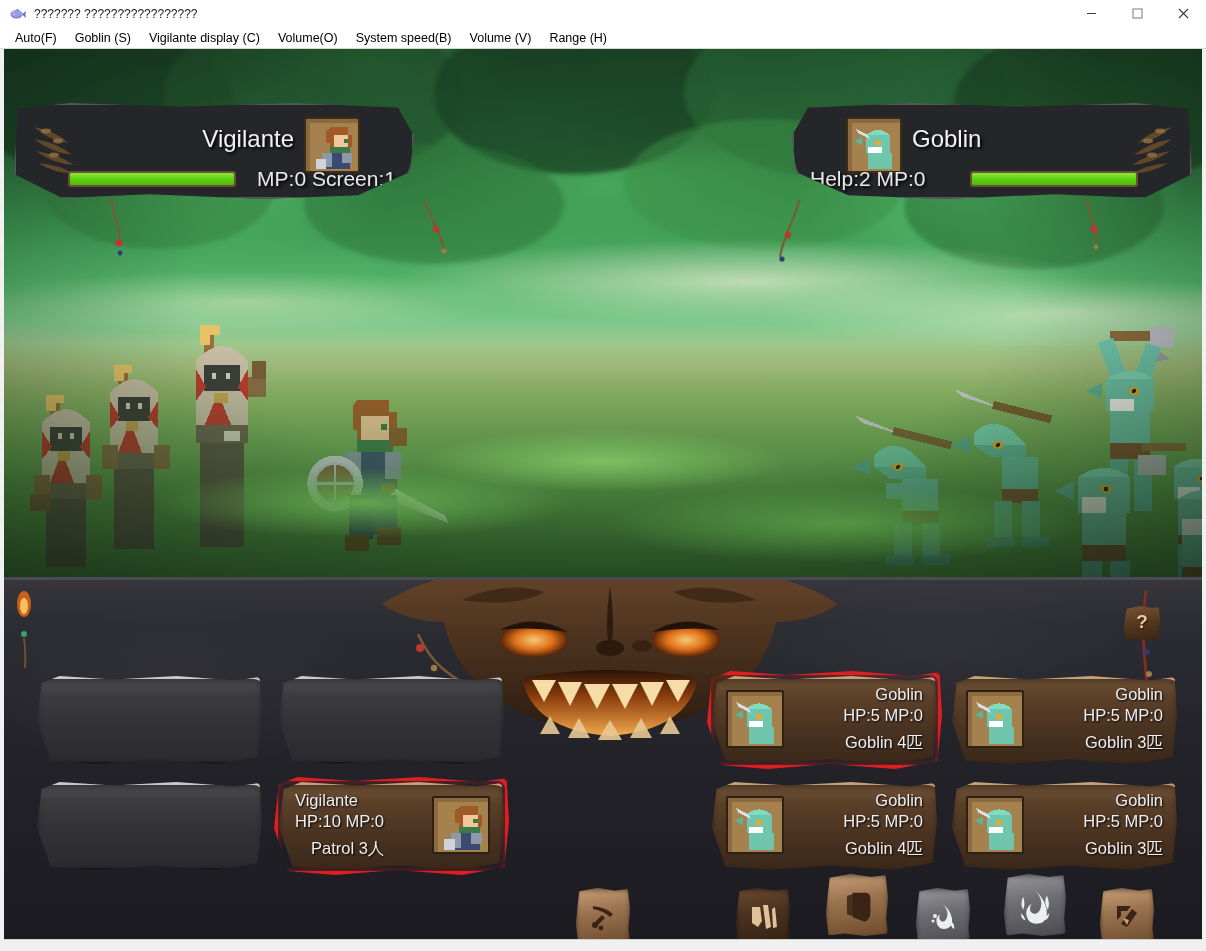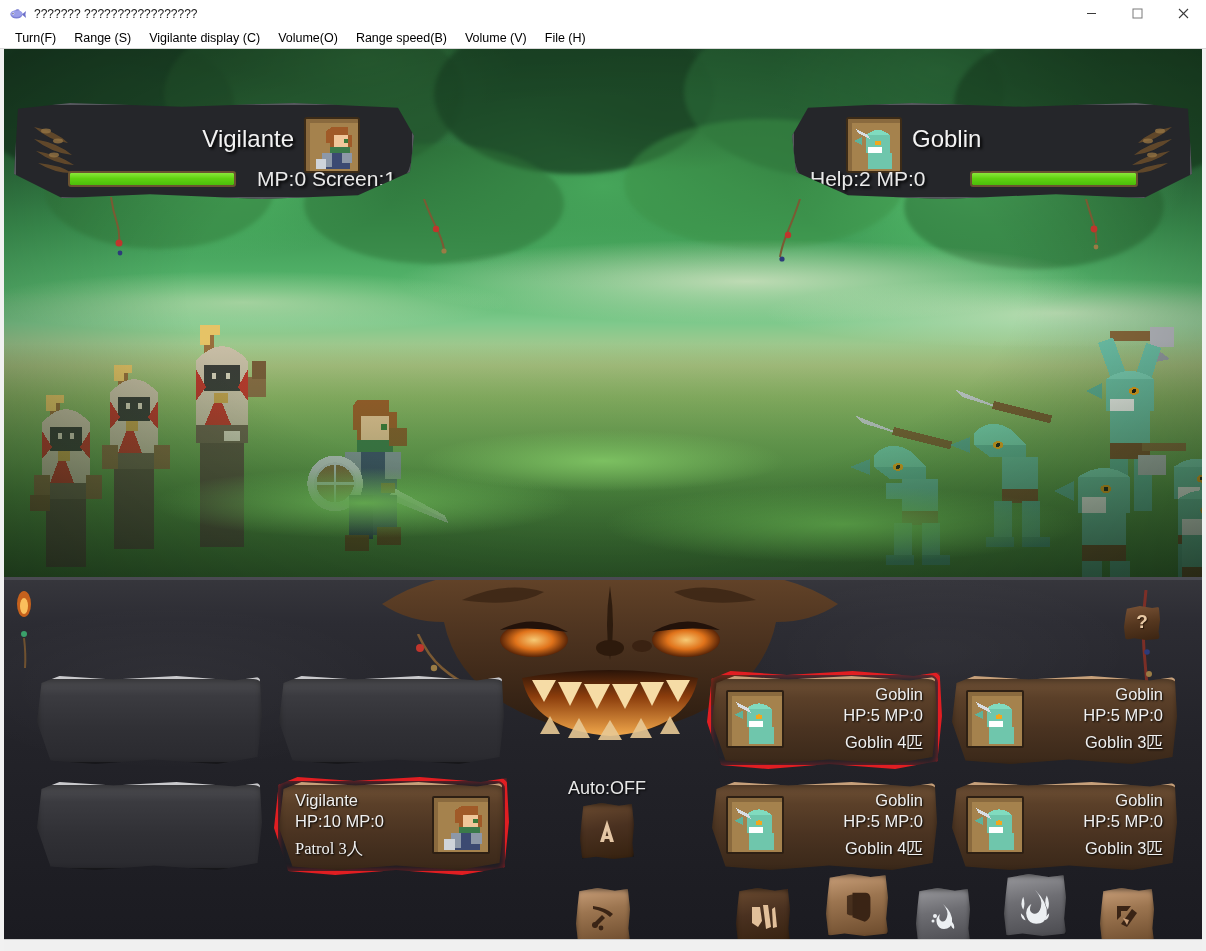--- a/index.html
+++ b/index.html
@@ -293,21 +293,21 @@
     text-shadow: 1px 1px 2px #000;
     white-space: nowrap;
   }
   
   .card.enemy .card-thumb { left: 14px; }
   .card.enemy .card-text { right: 14px; text-align: right; }
   .card.enemy .card-sub { right: 14px; text-align: left; }
   
   .card.ally .card-thumb { right: 14px; }
   .card.ally .card-text { left: 16px; text-align: left; }
-  .card.ally .card-sub { left: 16px; text-align: left; font-family: Liberation Serif, serif; }
+  .card.ally .card-sub { left: 32px; text-align: left; }
 
   
   #auto-wrap {
     position: absolute; left: 560px; top: 726px;
     width: 110px; text-align: center;
   }
   #auto-label {
     font-size: 18px; color: #e8e8e8;
     text-shadow: 1px 1px 2px #000;
     margin-bottom: 4px;
@@ -387,27 +387,27 @@
       <div class="win-btn close">
         <svg width="11" height="11" viewBox="0 0 11 11">
             <line x1="1" y1="1" x2="10" y2="10" stroke="currentColor" stroke-width="1.1"></line>
             <line x1="10" y1="1" x2="1" y2="10" stroke="currentColor" stroke-width="1.1"></line>
           </svg>
       </div>
     </div>
   </div>
 
   <div id="menubar">
-    <div class="menu-item">Turn(F)</div>
-    <div class="menu-item">Range (S)</div>
+    <div class="menu-item">Auto(F)</div>
+    <div class="menu-item">Goblin (S)</div>
     <div class="menu-item">Vigilante display (C)</div>
     <div class="menu-item">Volume(O)</div>
-    <div class="menu-item">Range speed(B)</div>
+    <div class="menu-item">System speed(B)</div>
     <div class="menu-item">Volume (V)</div>
-    <div class="menu-item">File (H)</div>
+    <div class="menu-item">Range (H)</div>
   </div>
 
   <div id="game">
     <div id="game-inner">
 
       <div id="battlefield">
         <div class="bg-layer canopy"></div>
 
         <div class="blob" style="left:-30px;  top:-20px;  width:260px; height:150px; background:#1c4527; opacity:.85;"></div>
         <div class="blob" style="left:160px;  top:-40px;  width:300px; height:170px; background:#24572e; opacity:.8;"></div>
@@ -869,31 +869,20 @@
               <path d="M9 8 q6 -5 12 0 z" fill="#80dbbf"></path>
               <path d="M7 9 l-4 2 l4 2 z" fill="#5fb29a"></path>
               <ellipse cx="15" cy="12" rx="1.6" ry="1.2" fill="#f2a81e"></ellipse>
               <rect x="10" y="14" width="7" height="3" fill="#ffffff"></rect>
               <rect x="10" y="17" width="12" height="8" fill="#6fc6ac"></rect>
               <path d="M4 5 L10 8 L11 10 L5 7 Z" fill="#d8dde3"></path>
             </svg>
           </div>
         </div>
 
-        <div id="auto-wrap" style="left:548px; top:198px; width:110px;">
-          <div id="auto-label">Auto:OFF</div>
-          <div class="rune-btn">
-            <div class="rune-glyph">
-              <svg width="34" height="34" viewBox="0 0 34 34">
-                <path d="M10 28 L17 6 L24 28 L20 28 L17 17 L14 28 Z" fill="#e4c6a4"></path>
-                <path d="M12 22 h10 v3 h-10 z" fill="#e4c6a4"></path>
-              </svg>
-            </div>
-          </div>
-        </div>
 
         <div id="skillbar" style="top:308px;">
           <div class="skill-slot" style="left:572px;">
             <div class="rune-btn light">
               <div class="rune-glyph">
                 <svg width="34" height="34" viewBox="0 0 34 34">
                   <path d="M7 7 q14 2 20 8 l-3 3 q-6 -6 -17 -8 z" fill="#3a2415"></path>
                   <path d="M6 26 l10 -10 l3 3 l-10 10 z" fill="#3a2415"></path>
                   <circle cx="9" cy="26" r="3" fill="#3a2415"></circle>
                   <circle cx="15" cy="29" r="2.4" fill="#3a2415"></circle>

